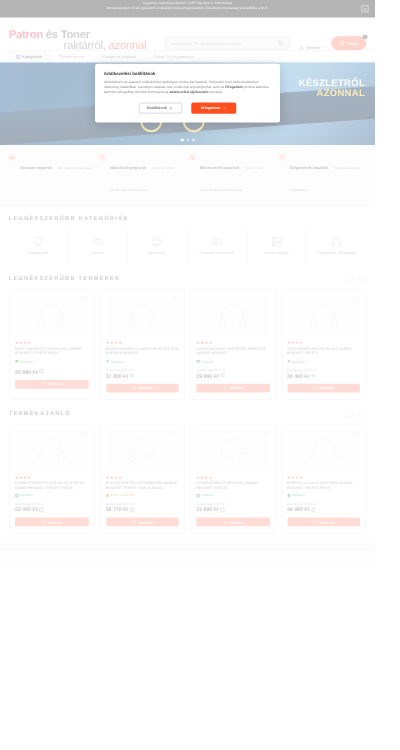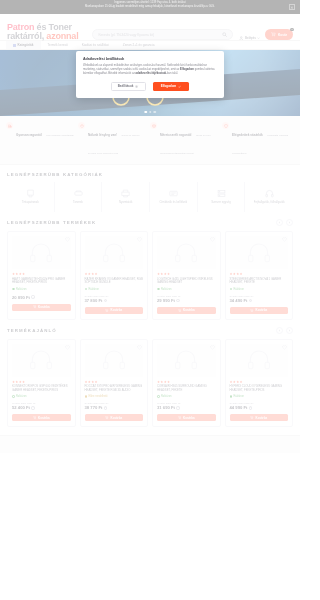--- a/index.html
+++ b/index.html
@@ -33,21 +33,21 @@
   }
 
   
   .header {
     height: 27px; background: #ffffff;
     display: flex; align-items: flex-end; padding: 0 7px;
     border-bottom: .5px solid #ededed;
   }
   .logo { line-height: 8.5px; flex: 0 0 auto; }
   .logo .l1 { font-size: 9px; font-weight: 700; letter-spacing: -.2px; }
-  .logo .l2 { font-size: 9px; font-weight: 700; letter-spacing: -.2px; }
+  .logo .l2 { font-size: 9px; font-weight: 400; letter-spacing: -.2px; margin-left: 44px; }
   .logo .pink { color: #ff5a74; }
   .logo .gray { color: #8d8d96; }
   .logo .coral { color: #ff6b5a; }
 
   .searchwrap { flex: 1 1 auto; margin: 0 6px 0 14px; position: relative; }
   .searchbox {
     height: 11px; background: #f4f4f6; border: .5px solid #e7e7ea;
     border-radius: 6px; display: flex; align-items: center;
     padding: 0 5px;
   }
@@ -269,20 +269,24 @@
     <div class="road"></div>
     <div class="bike">
       <svg viewBox="0 0 120 80" width="62" height="40" fill="none" stroke="#ffd34d" stroke-width="3.2">
         <circle cx="24" cy="58" r="16"></circle>
           <circle cx="92" cy="58" r="16"></circle>
         <path d="M24 58 L50 58 L64 30 L82 30 M50 58 L66 34 M92 58 L72 34 M60 28 L74 28"></path>
         <circle cx="72" cy="16" r="7" stroke="#25c9d6"></circle>
         <path d="M72 23 L66 40 L80 40" stroke="#25c9d6"></path>
       </svg>
     </div>
+    <div class="hero-copy">
+      <div class="t1">KÉSZLETRŐL</div>
+      <div class="t2">AZONNAL</div>
+    </div>
     <div class="hero-dots">
       <i class="on"></i>
       <i></i>
       <i></i>
     </div>
   </div>
 
   <div class="usps">
     <div class="usp">
       <span class="usp-ico">

